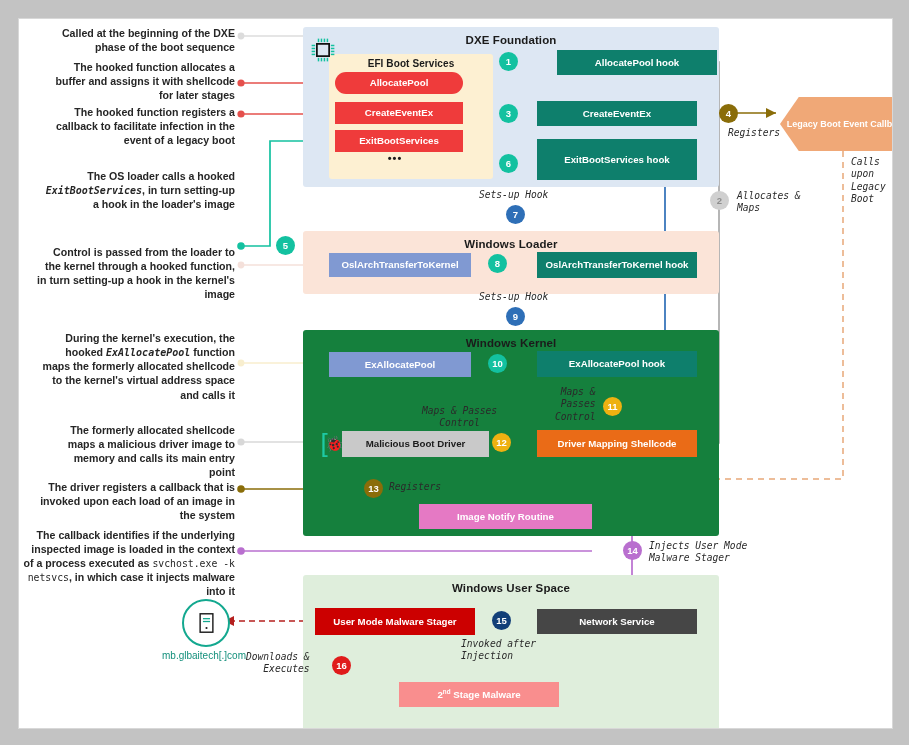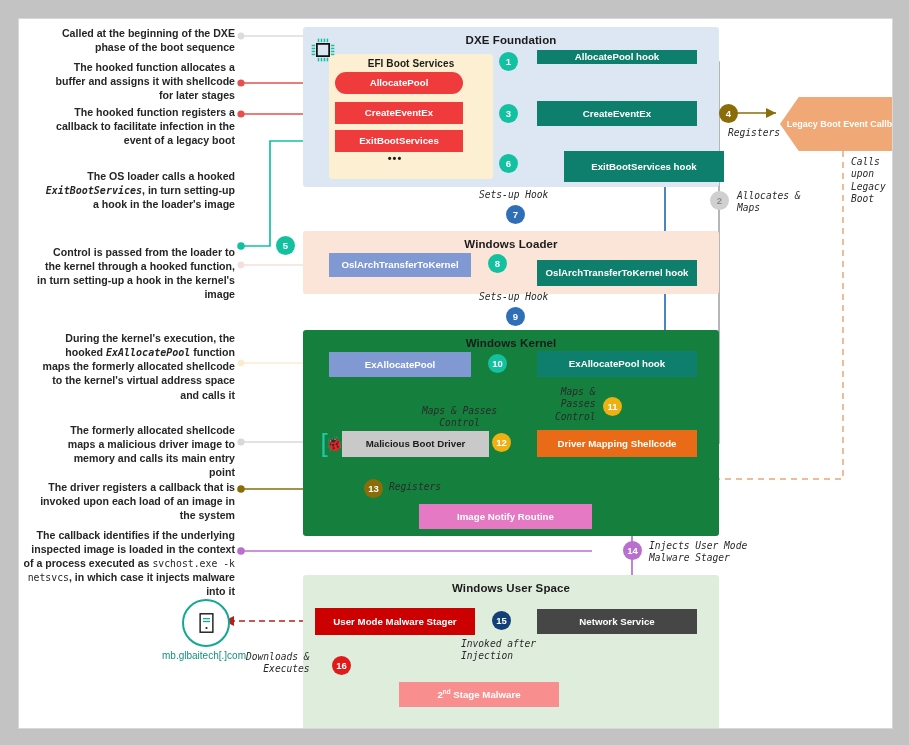--- a/index.html
+++ b/index.html
@@ -255,28 +255,28 @@
       <circle cx="12" cy="22" r="1.5" fill="#1b1b1b"></circle>
     </svg>
   </div>
   <div class="domain-txt" style="left:105px;top:631px;">mb.glbaitech[.]com</div>
 
   <div class="node n-red" style="left:316px;top:53px;width:120px;height:22px;border-radius:11px;">AllocatePool</div>
   <div class="node n-red" style="left:316px;top:83px;width:120px;height:22px;">CreateEventEx</div>
   <div class="node n-red" style="left:316px;top:111px;width:120px;height:22px;">ExitBootServices</div>
   <div style="position:absolute;left:316px;top:133px;width:120px;text-align:center;font-size:11px;font-weight:bold;color:#1c1c1c;letter-spacing:1px;">•••</div>
 
-  <div class="node n-teal" style="left:518px;top:31px;width:152px;height:14px;">AllocatePool hook</div>
+  <div class="node n-teal" style="left:538px;top:31px;width:152px;height:25px;">AllocatePool hook</div>
   <div class="node n-teal" style="left:518px;top:82px;width:152px;height:25px;">CreateEventEx</div>
-  <div class="node n-teal" style="left:518px;top:132px;width:152px;height:31px;margin-left:27px;">ExitBootServices hook</div>
+  <div class="node n-teal" style="left:518px;top:120px;width:152px;height:41px;">ExitBootServices hook</div>
 
   <div class="node n-hex" style="left:761px;top:78px;width:126px;height:54px;">Legacy Boot Event Callback</div>
 
   <div class="node n-blue" style="left:310px;top:234px;width:134px;height:24px;">OslArchTransferToKernel</div>
-  <div class="node n-teal" style="left:518px;top:241px;width:152px;height:26px;">OslArchTransferToKernel hook</div>
+  <div class="node n-teal" style="left:518px;top:233px;width:152px;height:26px;">OslArchTransferToKernel hook</div>
 
   <div class="node n-blue" style="left:310px;top:333px;width:134px;height:25px;">ExAllocatePool</div>
   <div class="node n-teal" style="left:518px;top:332px;width:152px;height:26px;">ExAllocatePool hook</div>
   <div class="node n-grey" style="left:323px;top:412px;width:139px;height:26px;">Malicious Boot Driver</div>
   <div class="node n-orange" style="left:518px;top:411px;width:152px;height:27px;">Driver Mapping Shellcode</div>
   <div class="node n-pink" style="left:400px;top:485px;width:165px;height:25px;">Image Notify Routine</div>
 
   <div class="node n-dark" style="left:518px;top:590px;width:152px;height:25px;">Network Service</div>
   <div class="node n-crimson" style="left:296px;top:589px;width:152px;height:27px;">User Mode Malware Stager</div>
   <div class="node n-salmon" style="left:380px;top:663px;width:152px;height:25px;">

